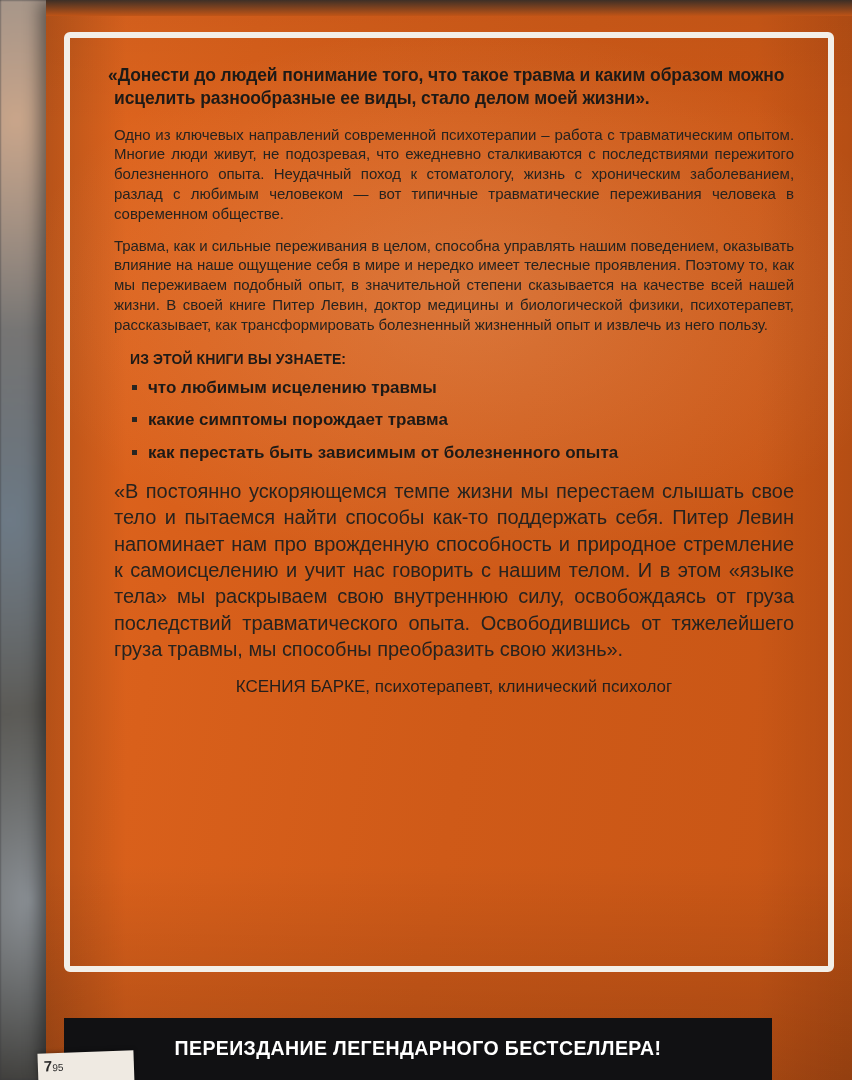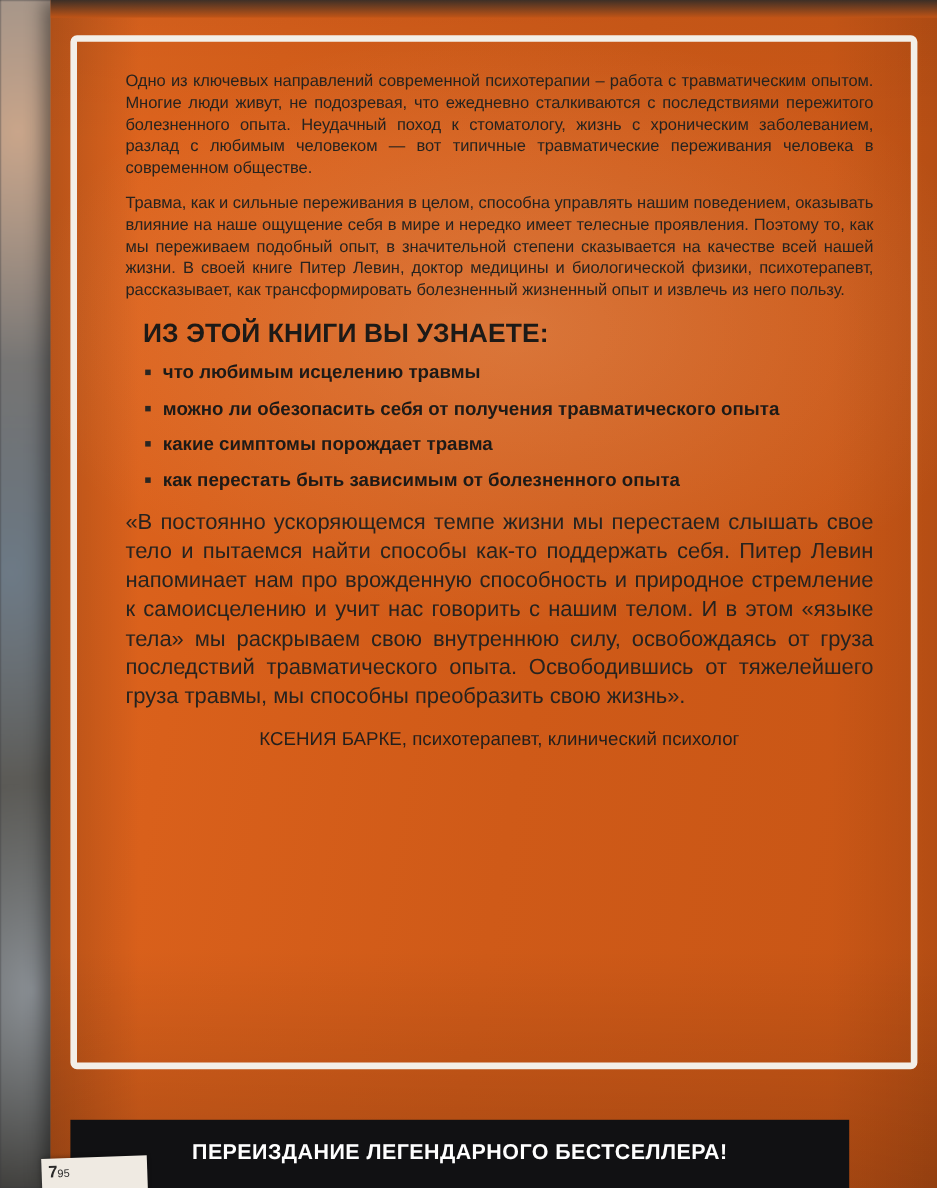--- a/index.html
+++ b/index.html
@@ -80,21 +80,21 @@
     font-size: 15px;
     line-height: 1.32;
     color: #27231f;
     margin-bottom: 12px;
     text-align: justify;
     letter-spacing: -0.05px;
   }
 
   .list-title {
     font-weight: bold;
-    font-size: 24px;
+    font-size: 14px;
     color: #1d1a17;
     margin: 16px 0 10px 16px;
     letter-spacing: 0.1px;
   }
 
   ul.benefits {
     list-style: none;
     margin: 0 0 6px 18px;
     padding: 0;
   }
@@ -179,30 +179,30 @@
 <body>
 
 <div class="photo-bg"></div>
 
 <div class="book">
 
   <div class="panel-frame"></div>
 
   <div class="panel">
 
+    <div class="quote-lead">«Донести до людей понимание того, что такое травма и каким образом можно исцелить разнообразные ее виды, стало делом моей жизни».</div>
 
     <div class="para">Одно из ключевых направлений современной психотерапии – работа с травматическим опытом. Многие люди живут, не подозревая, что ежедневно сталкиваются с последствиями пережитого болезненного опыта. Неудачный поход к стоматологу, жизнь с хроническим заболеванием, разлад с любимым человеком — вот типичные травматические переживания человека в современном обществе.</div>
 
     <div class="para">Травма, как и сильные переживания в целом, способна управлять нашим поведением, оказывать влияние на наше ощущение себя в мире и нередко имеет телесные проявления. Поэтому то, как мы переживаем подобный опыт, в значительной степени сказывается на качестве всей нашей жизни. В своей книге Питер Левин, доктор медицины и биологической физики, психотерапевт, рассказывает, как трансформировать болезненный жизненный опыт и извлечь из него пользу.</div>
 
     <div class="list-title">ИЗ ЭТОЙ КНИГИ ВЫ УЗНАЕТЕ:</div>
 
     <ul class="benefits">
       <li>что любимым исцелению травмы</li>
-      <li>можно ли обезопасить себя от получения травматического опыта</li>
       <li>какие симптомы порождает травма</li>
       <li>как перестать быть зависимым от болезненного опыта</li>
     </ul>
 
     <div class="quote-block">«В постоянно ускоряющемся темпе жизни мы перестаем слышать свое тело и пытаемся найти способы как-то поддержать себя. Питер Левин напоминает нам про врожденную способность и природное стремление к самоисцелению и учит нас говорить с нашим телом. И в этом «языке тела» мы раскрываем свою внутреннюю силу, освобождаясь от груза последствий травматического опыта. Освободившись от тяжелейшего груза травмы, мы способны преобразить свою жизнь».</div>
 
     <div class="attrib">
       <b>КСЕНИЯ БАРКЕ</b><span>, психотерапевт, клинический психолог</span>
     </div>
 

